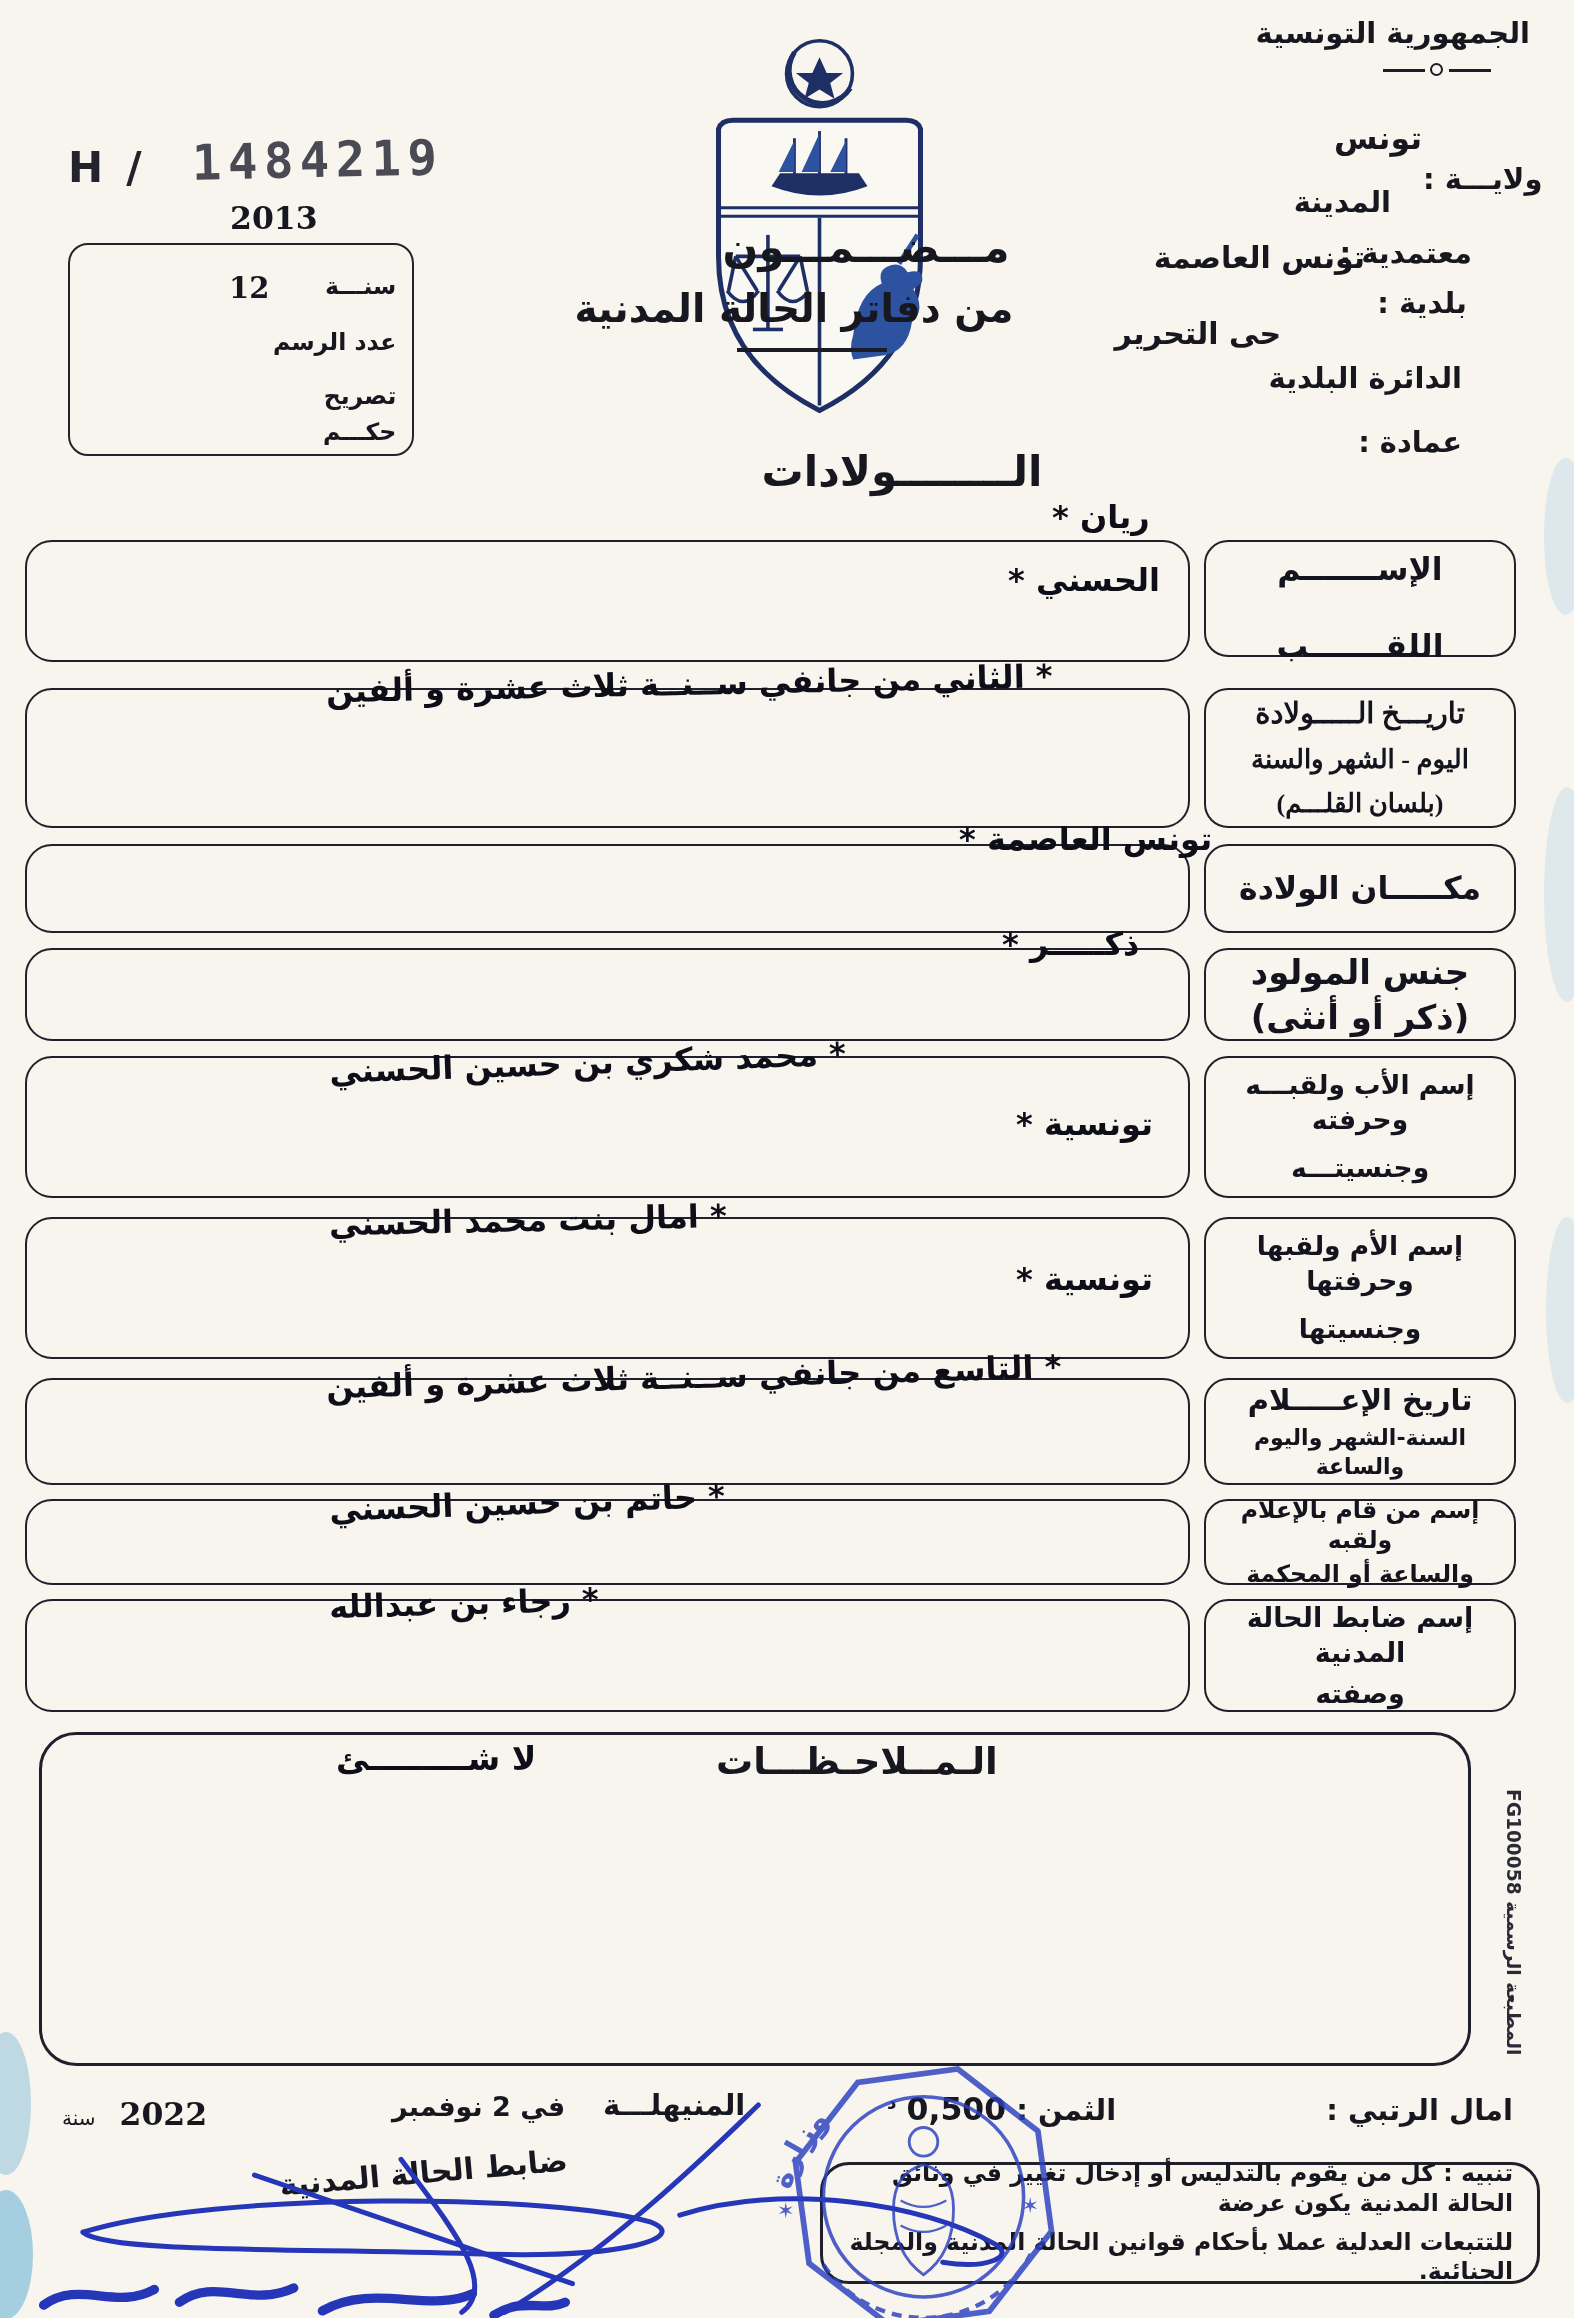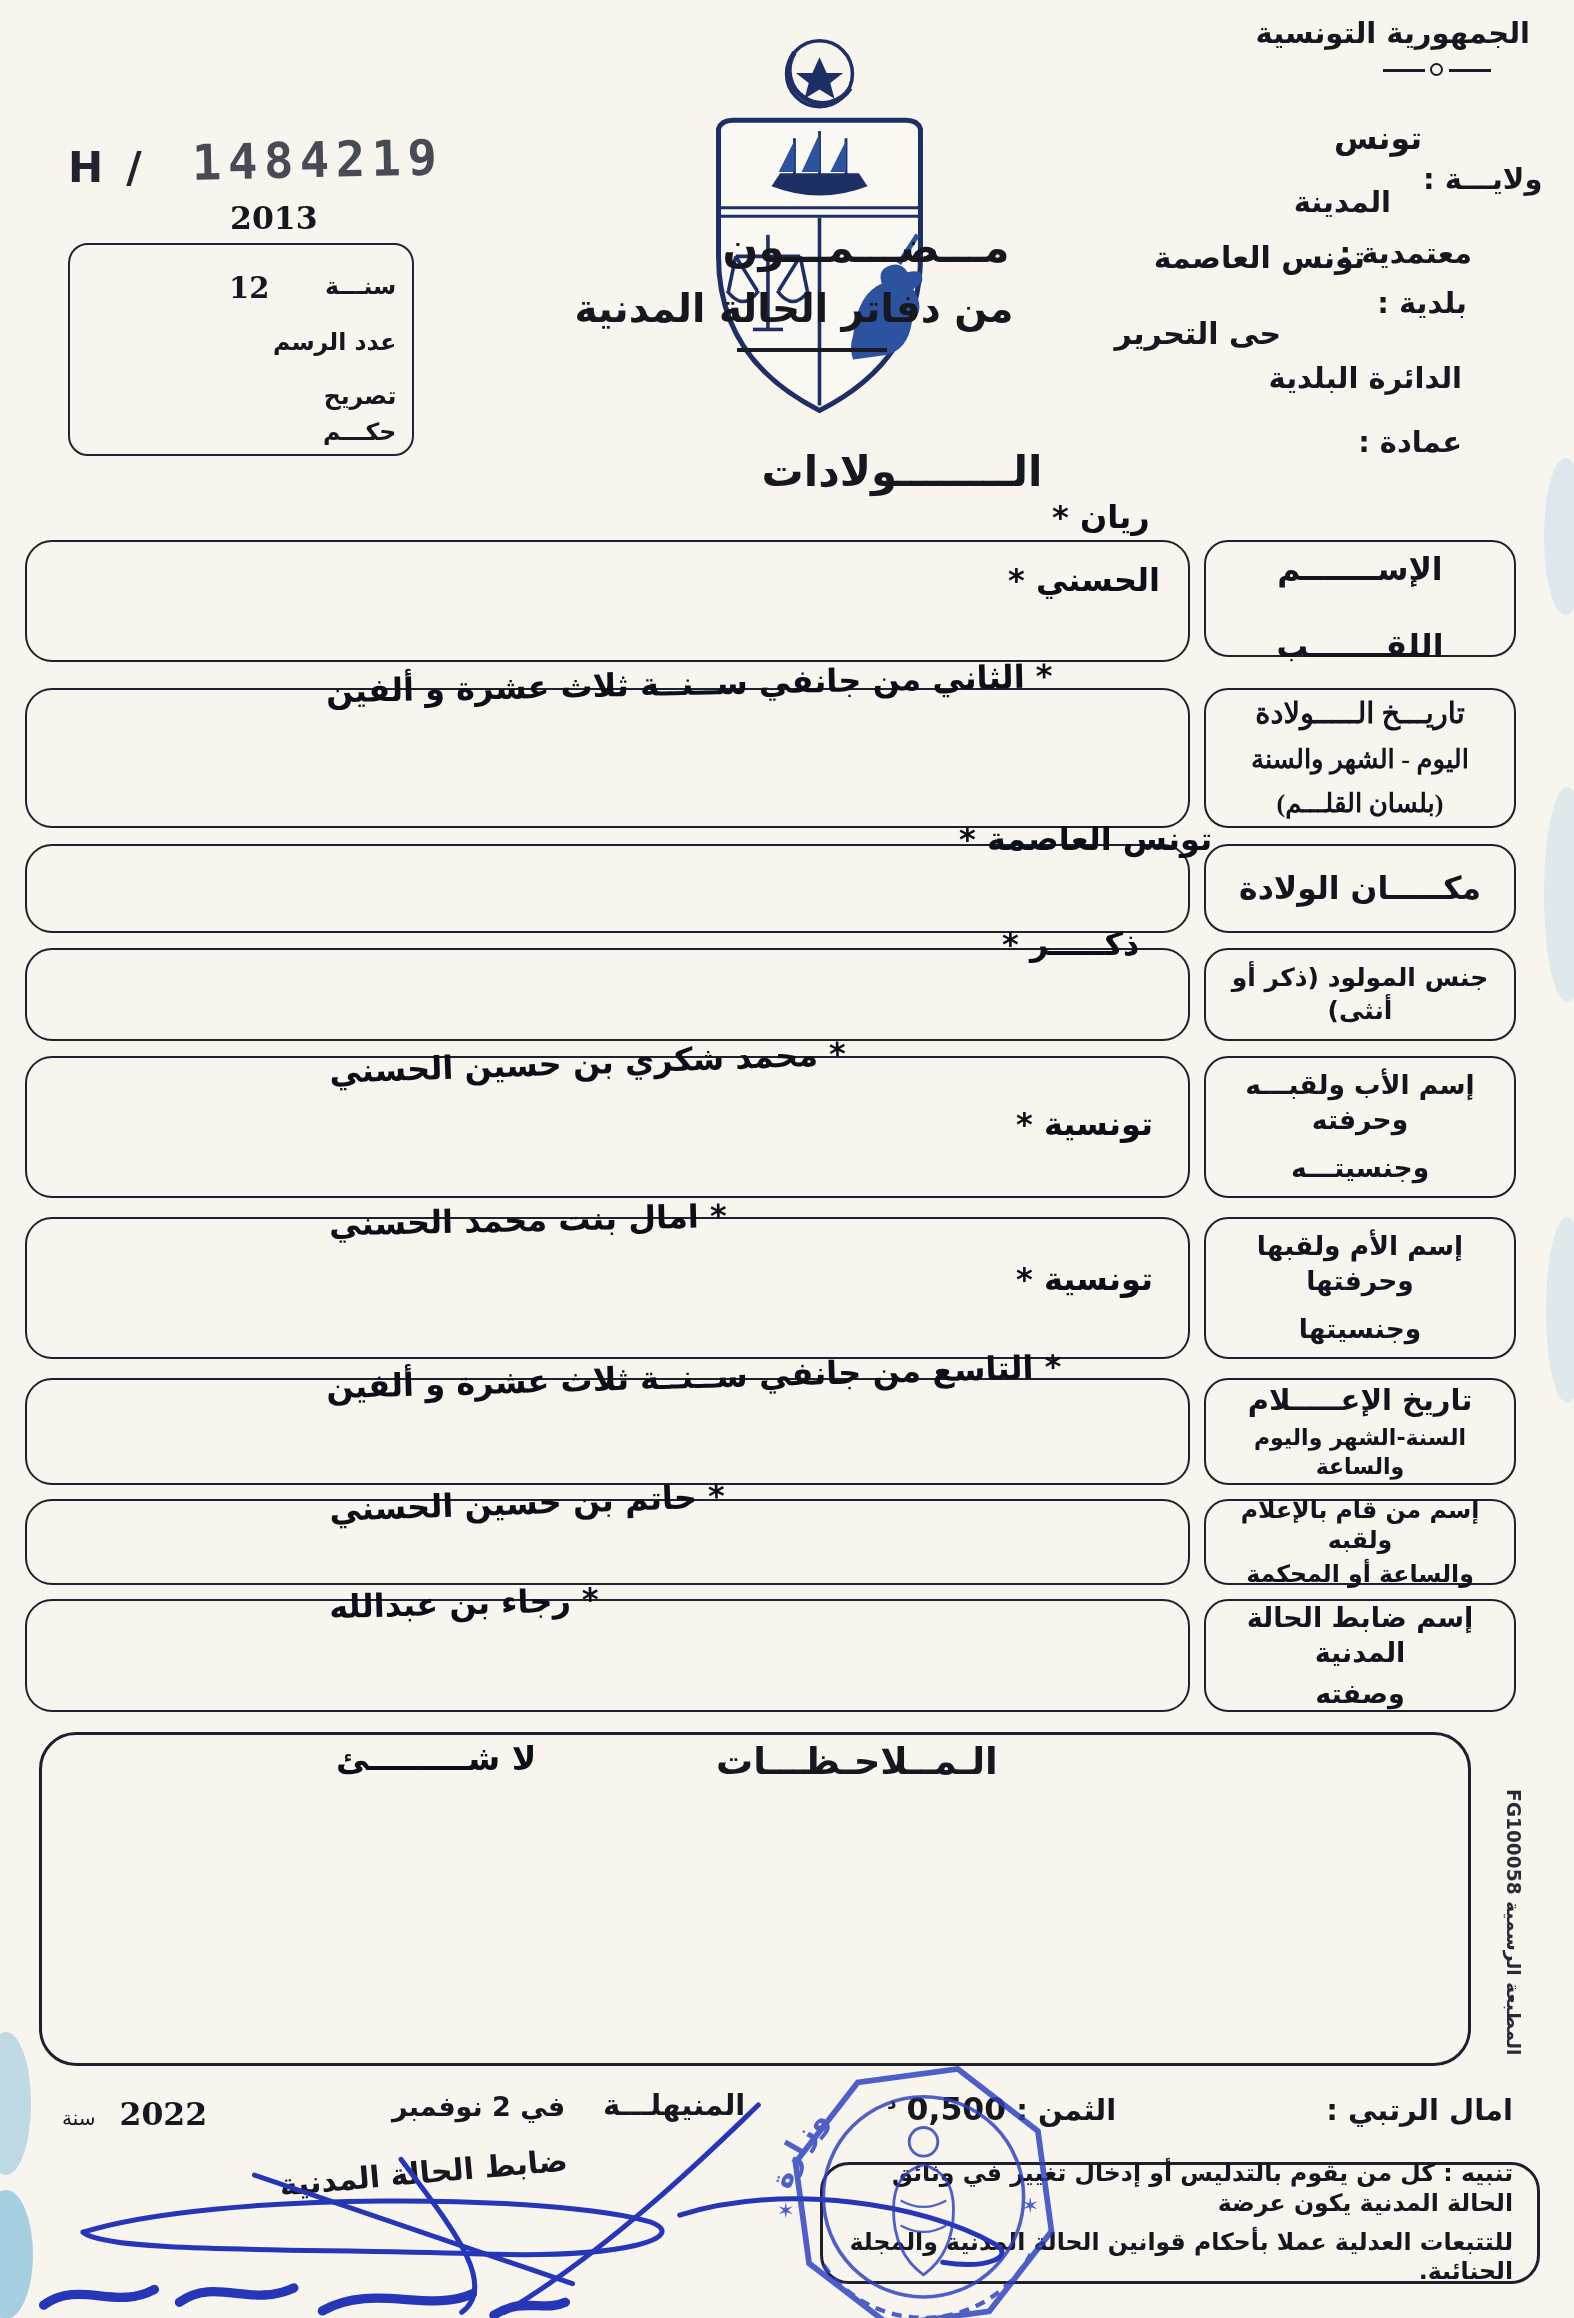--- a/index.html
+++ b/index.html
@@ -123,21 +123,21 @@
     <span class="lbl" style="font-size:26px;">(بلسان القلـــم)</span>
   </div>
 
   <div class="abs vbox" style="top:844px;height:89px;"></div>
   <div class="abs lbox" style="top:844px;height:89px;">
     <span class="lbl" style="font-size:31.5px;">مكـــــان الولادة</span>
   </div>
 
   <div class="abs vbox" style="top:948px;height:93px;"></div>
   <div class="abs lbox" style="top:948px;height:93px;">
-    <span class="lbl" style="font-size:25px;">جنس المولود (ذكر أو أنثى)</span>
+    <span class="lbl" style="font-size:34px;">جنس المولود (ذكر أو أنثى)</span>
   </div>
 
   <div class="abs vbox" style="top:1056px;height:142px;"></div>
   <div class="abs lbox spread" style="top:1056px;height:142px;">
     <span class="lbl" style="font-size:26.5px;">إسم الأب ولقبـــه وحرفته</span>
     <span class="lbl" style="font-size:26.5px;">وجنسيتـــه</span>
   </div>
 
   <div class="abs vbox" style="top:1217px;height:142px;"></div>
   <div class="abs lbox spread" style="top:1217px;height:142px;">

